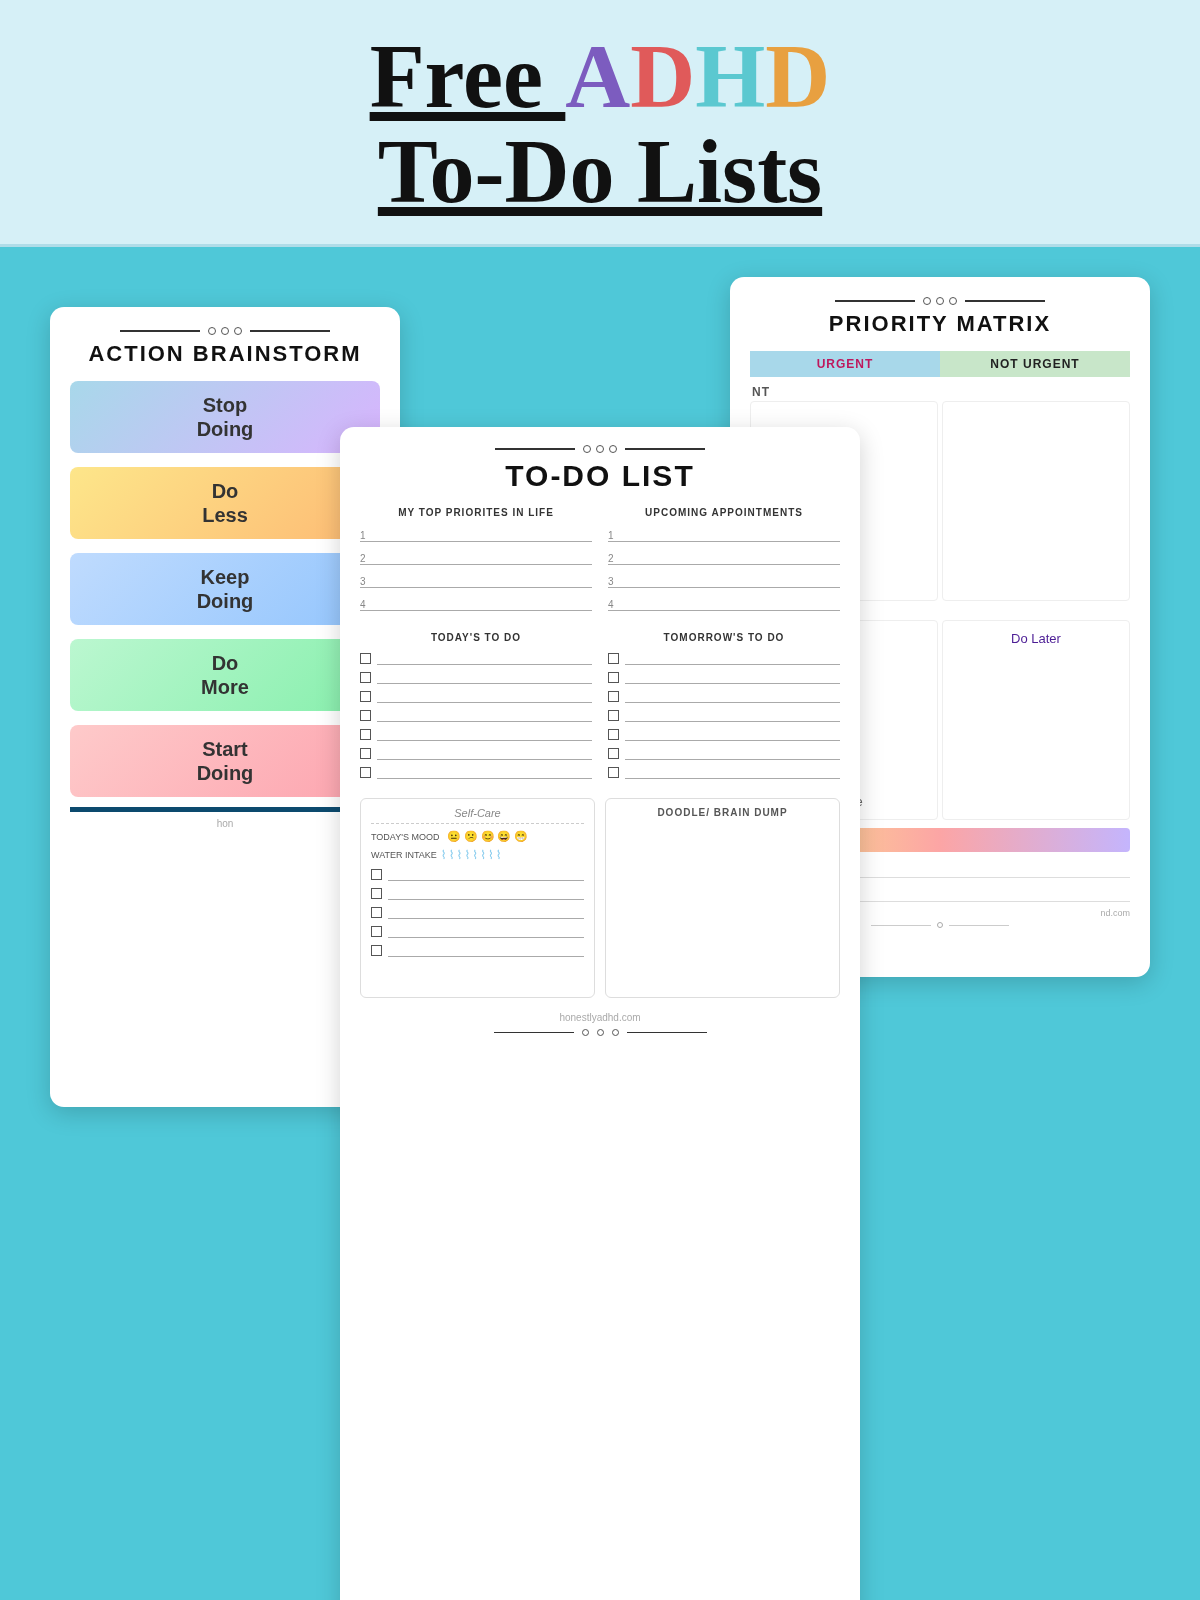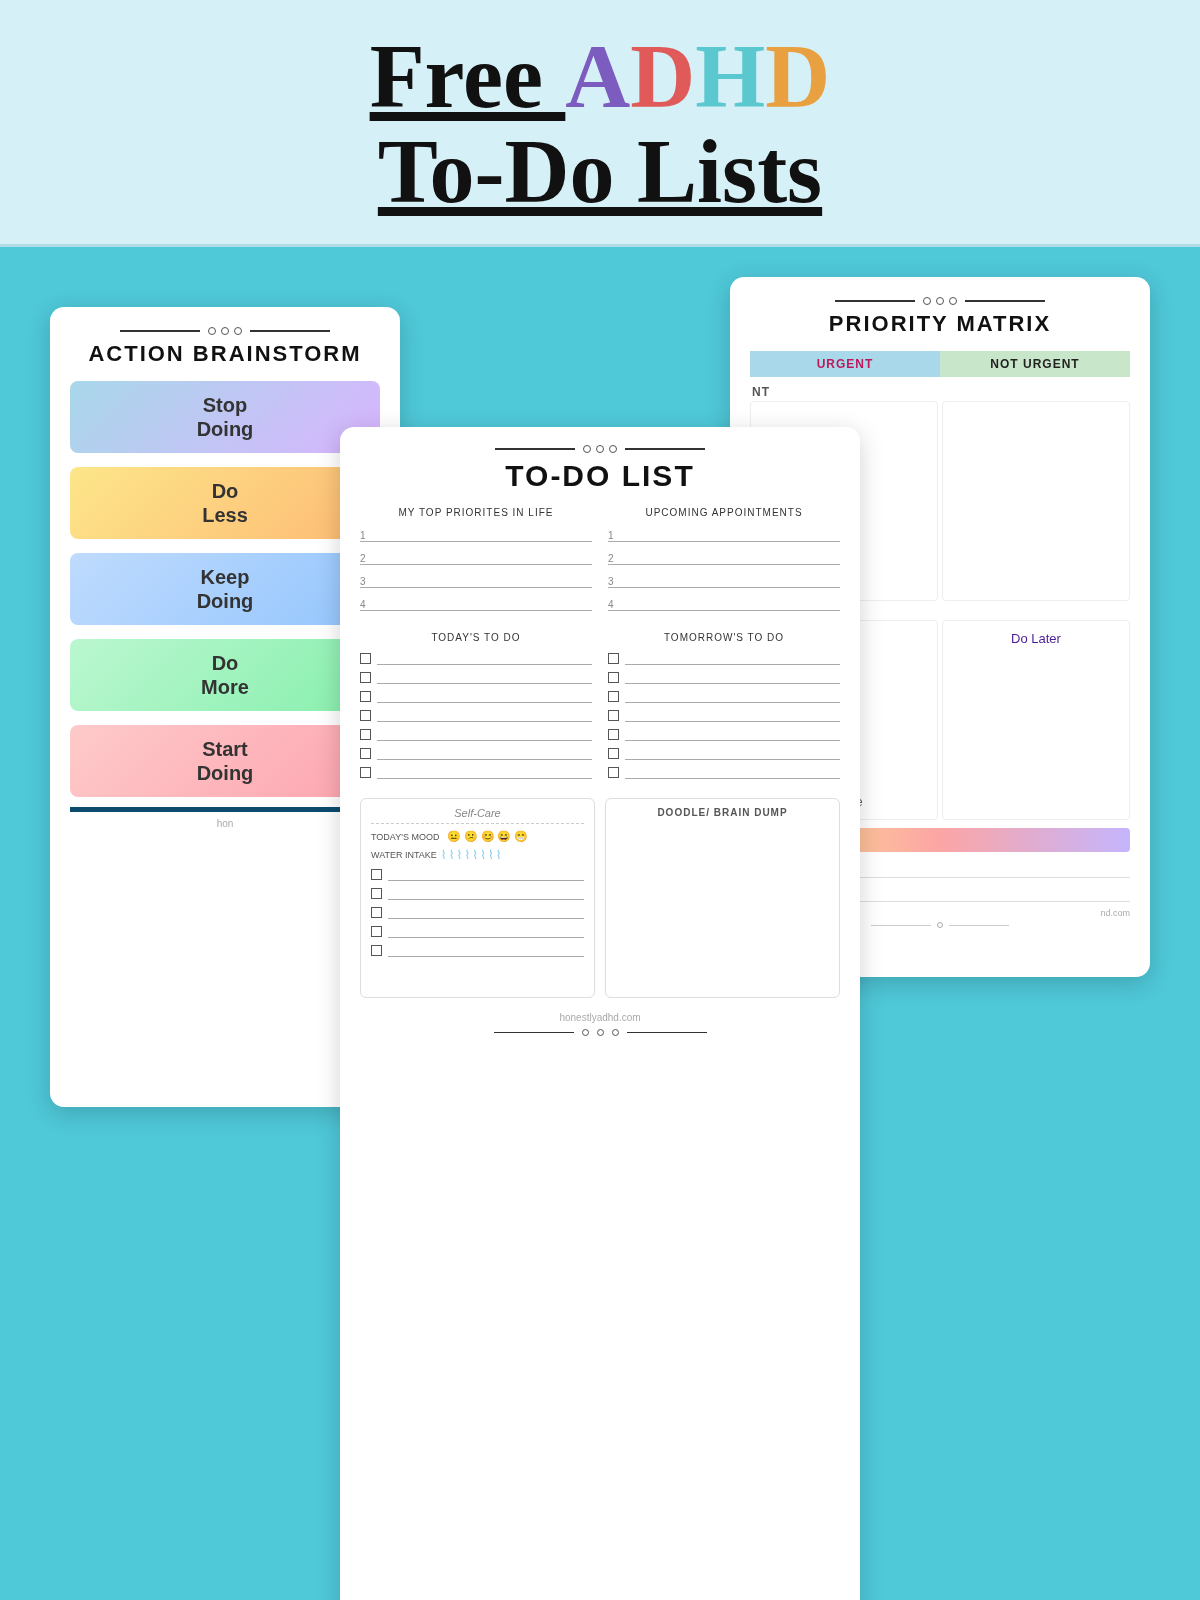--- a/index.html
+++ b/index.html
@@ -160,21 +160,21 @@
 
     
     .todo-two-col {
       display: grid;
       grid-template-columns: 1fr 1fr;
       gap: 16px;
       margin-bottom: 14px;
     }
     .todo-section-title {
       font-size: 10px;
-      font-weight: 400;
+      font-weight: 700;
       letter-spacing: 1px;
       text-transform: uppercase;
       color: #333;
       margin-bottom: 8px;
       text-align: center;
     }
     .todo-line {
       border: none;
       border-bottom: 1px solid #aaa;
       margin: 7px 0;

